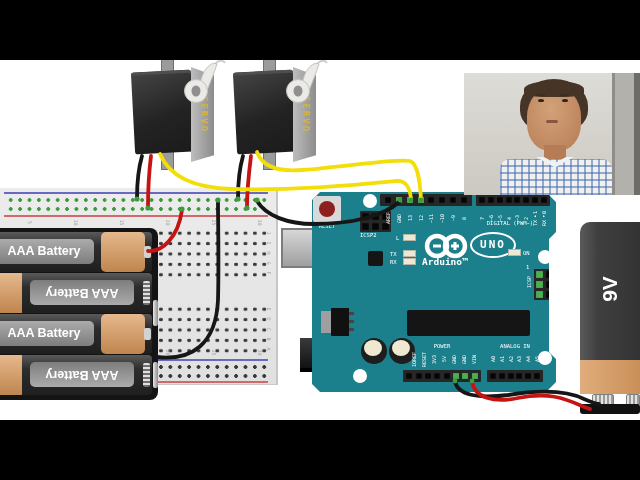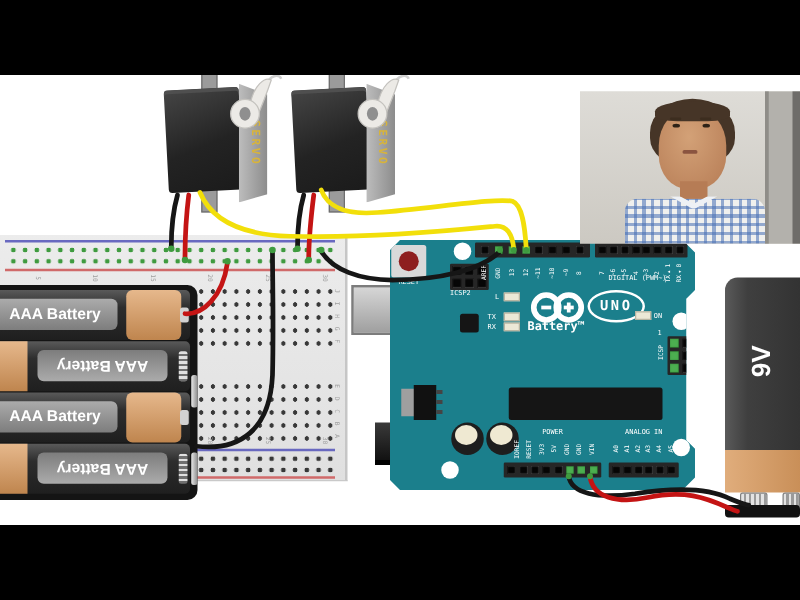--- a/index.html
+++ b/index.html
@@ -331,21 +331,21 @@
     <div class="chip" style="left:56px;top:59px;width:15px;height:15px"></div>
 
     <svg id="unologo" width="50" height="36" viewBox="0 0 50 36">
       <circle cx="15" cy="18" r="10" fill="none" stroke="#fff" stroke-width="4.5"></circle>
       <circle cx="33" cy="18" r="10" fill="none" stroke="#fff" stroke-width="4.5"></circle>
       <rect x="11" y="16.5" width="8" height="3" fill="#fff"></rect>
       <rect x="29" y="16.5" width="8" height="3" fill="#fff"></rect>
       <rect x="31.5" y="14" width="3" height="8" fill="#fff"></rect>
     </svg>
     <div id="unoval">UNO</div>
-    <div id="brand">Battery™</div>
+    <div id="brand">Arduino™</div>
 
     <div class="led" style="left:196px;top:57px"></div>
     <div class="silk" style="left:211px;top:58px">ON</div>
 
     <div class="silk" style="left:214px;top:72px">1</div>
     <div class="icspgrid two" style="left:222px;top:77px">
         <span class="pin green"></span>
         <span class="pin"></span>
         <span class="pin green"></span>
         <span class="pin"></span>

